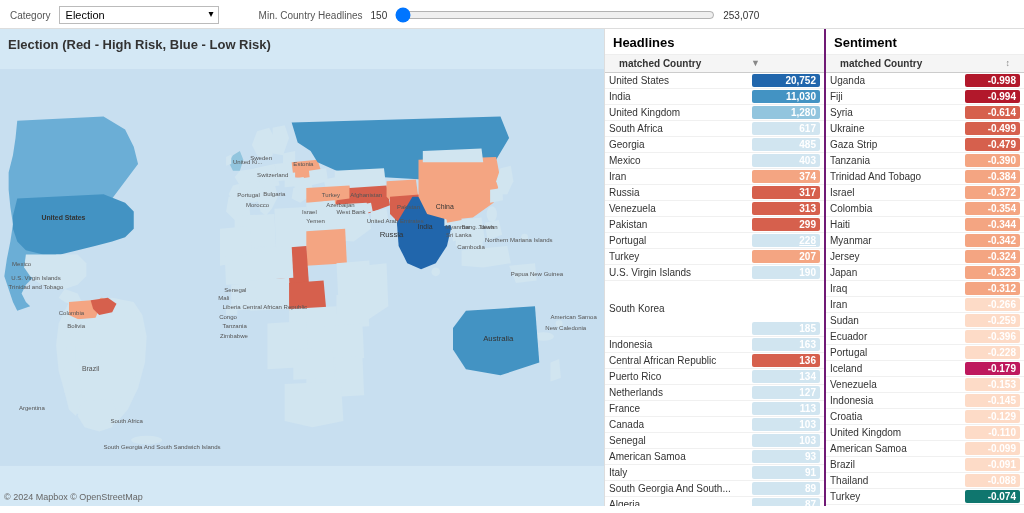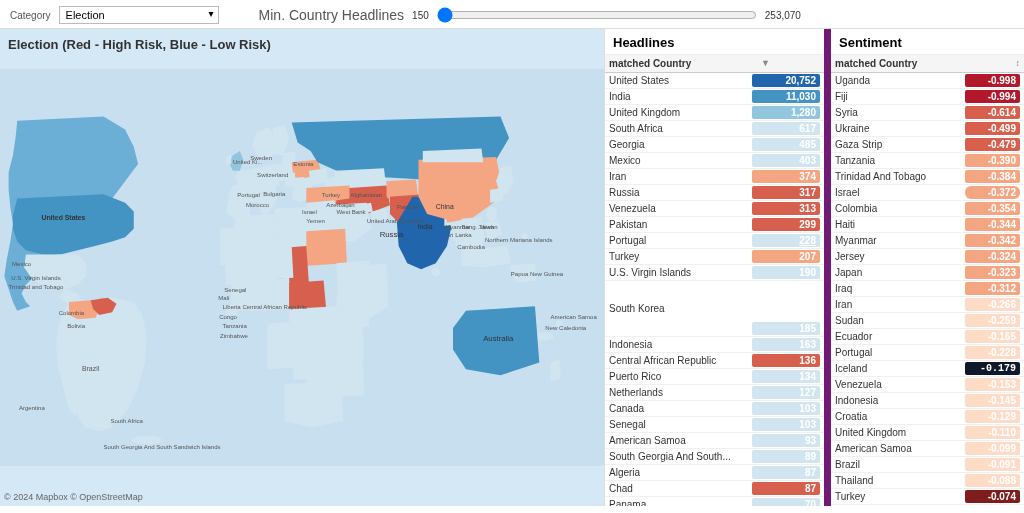--- a/index.html
+++ b/index.html
@@ -14,21 +14,21 @@
     .label-sm { font-size: 10px; color: #555; }
     .dropdown-select {
       border: 1px solid #bbb; background: #fff; padding: 2px 18px 2px 6px;
       font-size: 11px; width: 160px; appearance: none; cursor: pointer;
       position: relative;
     }
     .dropdown-wrap { position: relative; display: inline-block; }
     .dropdown-wrap::after { content: '▾'; position: absolute; right: 5px; top: 2px; font-size: 10px; pointer-events: none; }
 
     .slider-section { display: flex; align-items: center; gap: 8px; flex: 1; }
-    .slider-label { font-size: 14px; color: #555; white-space: nowrap; }
+    .slider-label { font-size: 10px; color: #555; white-space: nowrap; }
     .slider-min { font-size: 10px; color: #333; }
     .slider-max { font-size: 10px; color: #333; }
     input[type=range] { width: 320px; cursor: pointer; }
 
     .main-content { display: flex; height: calc(513px - 36px); }
     .map-area { flex: 1; position: relative; background: #d4e8f5; overflow: hidden; }
 
     .map-title {
       position: absolute; top: 8px; left: 8px;
       font-size: 13px; font-weight: bold; color: #333; z-index: 10;
@@ -40,31 +40,31 @@
 
     
     .map-svg { width: 100%; height: 100%; }
 
     .headlines-panel {
       width: 220px; border-left: 1px solid #ddd;
       display: flex; flex-direction: column;
       overflow: hidden;
     }
     .sentiment-panel {
-      width: 200px; border-left: 7px solid #701a75;
+      width: 200px; border-left: 2px solid #701a75;
       display: flex; flex-direction: column;
       overflow: hidden;
     }
     .panel-header {
       font-size: 13px; font-weight: bold; padding: 6px 8px 4px 8px;
       background: #fff; border-bottom: 1px solid #eee;
     }
     .table-header-row {
       display: flex; font-size: 10px; color: #333; font-weight: bold;
-      padding: 3px 4px; border-bottom: 1px solid #ccc;
+      padding: 3px 14px; border-bottom: 1px solid #ccc;
       background: #f5f5f5;
     }
     .col-country { flex: 1; }
     .col-value { width: 50px; text-align: right; }
     .col-filter { font-size: 9px; color: #888; cursor: pointer; padding-left: 4px; }
 
     .table-body { overflow-y: auto; flex: 1; }
     .table-row { display: flex; align-items: center; padding: 1px 4px; border-bottom: 1px solid #f0f0f0; }
     .cell-country { flex: 1; font-size: 10px; color: #333; overflow: hidden; text-overflow: ellipsis; white-space: nowrap; }
     .cell-value {
@@ -399,30 +399,38 @@
   </div>
         <div class="table-row">
     <span class="cell-country">Puerto Rico</span>
     <span class="cell-value" style="background:#d1e5f0; min-width:45px;">134</span>
   </div>
         <div class="table-row">
     <span class="cell-country">Netherlands</span>
     <span class="cell-value" style="background:#d1e5f0; min-width:45px;">127</span>
   </div>
         <div class="table-row">
+    <span class="cell-country">France</span>
+    <span class="cell-value" style="background:#d1e5f0; min-width:45px;">113</span>
+  </div>
+        <div class="table-row">
     <span class="cell-country">Canada</span>
     <span class="cell-value" style="background:#d1e5f0; min-width:45px;">103</span>
   </div>
         <div class="table-row">
     <span class="cell-country">Senegal</span>
     <span class="cell-value" style="background:#d1e5f0; min-width:45px;">103</span>
   </div>
         <div class="table-row">
     <span class="cell-country">American Samoa</span>
     <span class="cell-value" style="background:#d1e5f0; min-width:45px;">93</span>
+  </div>
+        <div class="table-row">
+    <span class="cell-country">Italy</span>
+    <span class="cell-value" style="background:#d1e5f0; min-width:45px;">91</span>
   </div>
         <div class="table-row">
     <span class="cell-country">South Georgia And South...</span>
     <span class="cell-value" style="background:#d1e5f0; min-width:45px;">89</span>
   </div>
         <div class="table-row">
     <span class="cell-country">Algeria</span>
     <span class="cell-value" style="background:#d1e5f0; min-width:45px;">87</span>
   </div>
         <div class="table-row">
@@ -470,21 +478,21 @@
         <div class="sent-row">
     <span class="sent-country">Tanzania</span>
     <span class="sent-value" style="background:#f4a582;">-0.390</span>
   </div>
         <div class="sent-row">
     <span class="sent-country">Trinidad And Tobago</span>
     <span class="sent-value" style="background:#f4a582;">-0.384</span>
   </div>
         <div class="sent-row">
     <span class="sent-country">Israel</span>
-    <span class="sent-value" style="background:#f4a582;border-radius:6px;">-0.372</span>
+    <span class="sent-value" style="background:#f4a582;">-0.372</span>
   </div>
         <div class="sent-row">
     <span class="sent-country">Colombia</span>
     <span class="sent-value" style="background:#f4a582;">-0.354</span>
   </div>
         <div class="sent-row">
     <span class="sent-country">Haiti</span>
     <span class="sent-value" style="background:#f4a582;">-0.344</span>
   </div>
         <div class="sent-row">
@@ -506,29 +514,29 @@
         <div class="sent-row">
     <span class="sent-country">Iran</span>
     <span class="sent-value" style="background:#fddbc7;">-0.266</span>
   </div>
         <div class="sent-row">
     <span class="sent-country">Sudan</span>
     <span class="sent-value" style="background:#fddbc7;">-0.259</span>
   </div>
         <div class="sent-row">
     <span class="sent-country">Ecuador</span>
-    <span class="sent-value" style="background:#fddbc7;">-0.165</span>
+    <span class="sent-value" style="background:#fddbc7;">-0.396</span>
   </div>
         <div class="sent-row">
     <span class="sent-country">Portugal</span>
     <span class="sent-value" style="background:#fddbc7;">-0.228</span>
   </div>
         <div class="sent-row">
     <span class="sent-country">Iceland</span>
-    <span class="sent-value" style="background:#0f172a;font-family:Liberation Mono, monospace;">-0.179</span>
+    <span class="sent-value" style="background:#be185d;">-0.179</span>
   </div>
         <div class="sent-row">
     <span class="sent-country">Venezuela</span>
     <span class="sent-value" style="background:#fddbc7;">-0.153</span>
   </div>
         <div class="sent-row">
     <span class="sent-country">Indonesia</span>
     <span class="sent-value" style="background:#fddbc7;">-0.145</span>
   </div>
         <div class="sent-row">
@@ -546,21 +554,21 @@
         <div class="sent-row">
     <span class="sent-country">Brazil</span>
     <span class="sent-value" style="background:#fddbc7;">-0.091</span>
   </div>
         <div class="sent-row">
     <span class="sent-country">Thailand</span>
     <span class="sent-value" style="background:#fddbc7;">-0.088</span>
   </div>
         <div class="sent-row">
     <span class="sent-country">Turkey</span>
-    <span class="sent-value" style="background:#7f1d1d;">-0.074</span>
+    <span class="sent-value" style="background:#0f766e;">-0.074</span>
   </div>
         <div class="sent-row">
     
     
   </div>
       </div>
   </div>
 </div>
 
 </body></html>

